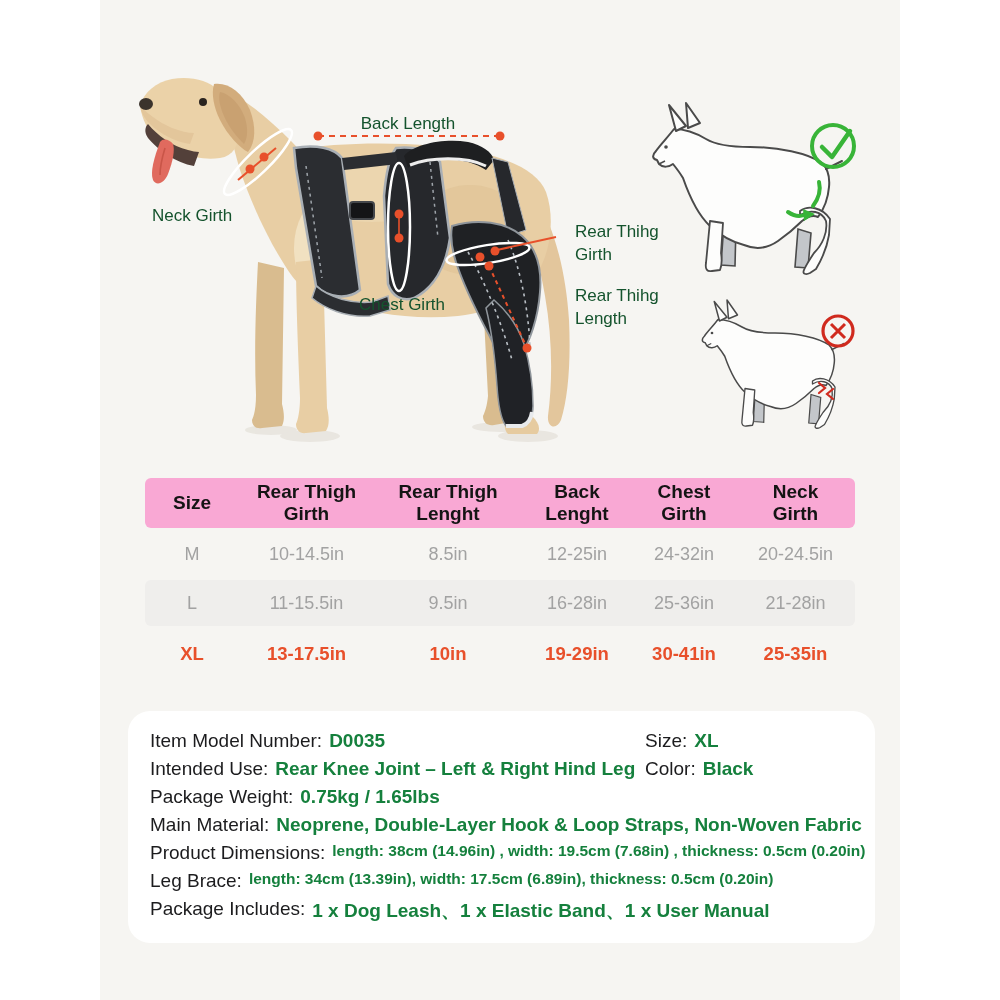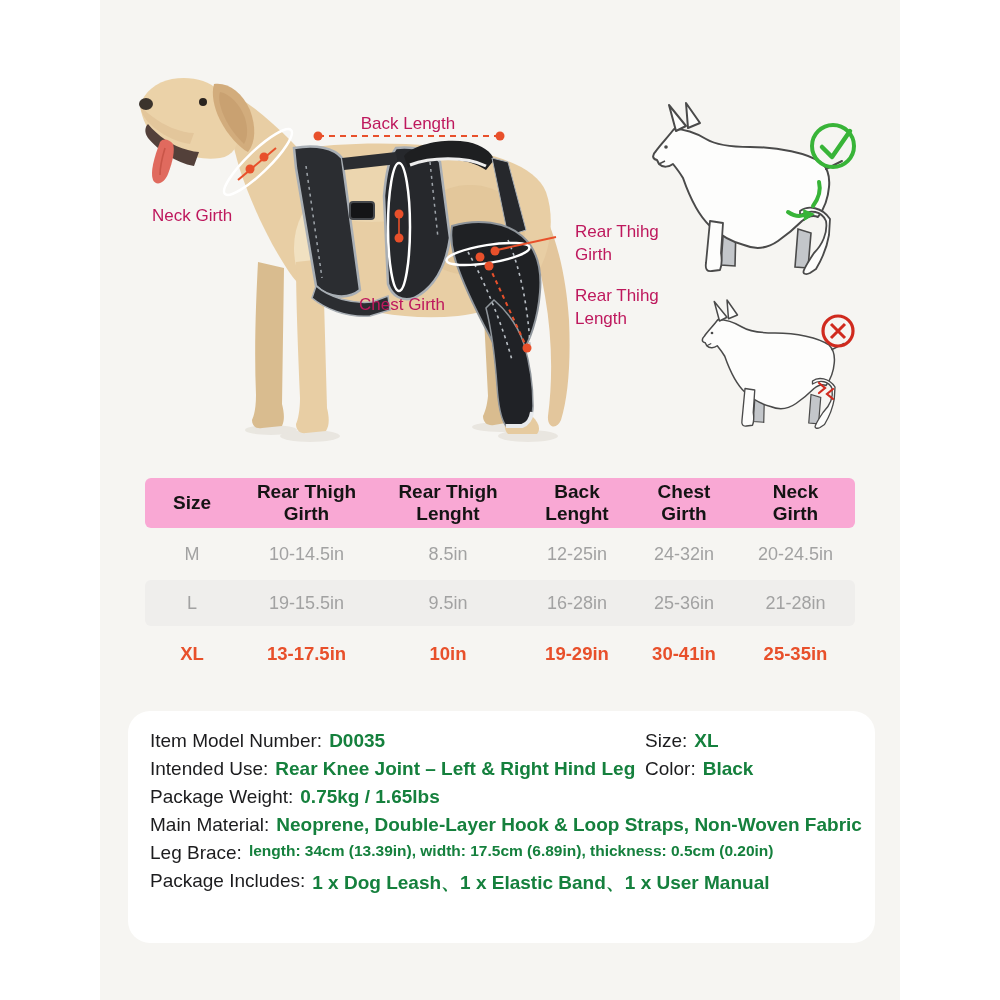--- a/index.html
+++ b/index.html
@@ -5,21 +5,21 @@
   html,body{margin:0;padding:0;}
   body{
     width:1000px;height:1000px;position:relative;overflow:hidden;
     background:#ffffff;
     font-family:"Liberation Sans","DejaVu Sans",sans-serif;
     -webkit-font-smoothing:antialiased;
   }
   .content-bg{position:absolute;left:100px;top:0;width:800px;height:1000px;background:#F6F5F2;}
   .illus{position:absolute;left:0;top:0;width:1000px;height:470px;}
   .ann{
-    position:absolute;color:#be185d;font-size:17px;font-weight:500;line-height:1.36;
+    position:absolute;color:#14532d;font-size:17px;font-weight:500;line-height:1.36;
   }
   .ann.center{text-align:center;}
   
   .size-table{position:absolute;left:145px;top:478px;width:710px;}
   .t-row{
     display:grid;grid-template-columns:94px 135px 148px 110px 104px 119px;
     align-items:center;text-align:center;
   }
   .t-head{height:50px;background:#f9a8d4;border-radius:6px;}
   .t-head .cell{font-size:19px;font-weight:600;color:#141414;line-height:1.18;white-space:pre-line;}
@@ -196,21 +196,21 @@
   <div class="t-row r-m">
     <div class="cell">M</div>
     <div class="cell">10-14.5in</div>
     <div class="cell">8.5in</div>
     <div class="cell">12-25in</div>
     <div class="cell">24-32in</div>
     <div class="cell">20-24.5in</div>
   </div>
   <div class="t-row r-l">
     <div class="cell">L</div>
-    <div class="cell">19-15.5in</div>
+    <div class="cell">11-15.5in</div>
     <div class="cell">9.5in</div>
     <div class="cell">16-28in</div>
     <div class="cell">25-36in</div>
     <div class="cell">21-28in</div>
   </div>
   <div class="t-row r-xl">
     <div class="cell">XL</div>
     <div class="cell">13-17.5in</div>
     <div class="cell">10in</div>
     <div class="cell">19-29in</div>
@@ -242,20 +242,24 @@
   </div>
   <div class="spec-line">
     <span class="lbl">Package Weight:</span>
     <span class="val">0.75kg / 1.65lbs</span>
   </div>
   <div class="spec-line">
     <span class="lbl">Main Material:</span>
     <span class="val">Neoprene, Double-Layer Hook &amp; Loop Straps, Non-Woven Fabric</span>
   </div>
   <div class="spec-line">
+    <span class="lbl">Product Dimensions:</span>
+    <span class="val small">length: 38cm (14.96in) , width: 19.5cm (7.68in) , thickness: 0.5cm (0.20in)</span>
+  </div>
+  <div class="spec-line">
     <span class="lbl">Leg Brace:</span>
     <span class="val small">length: 34cm (13.39in), width: 17.5cm (6.89in), thickness: 0.5cm (0.20in)</span>
   </div>
   <div class="spec-line">
     <span class="lbl">Package Includes:</span>
     <span class="val">1 x Dog Leash、1 x Elastic Band、1 x User Manual</span>
   </div>
 </div>
 
 </body></html>

